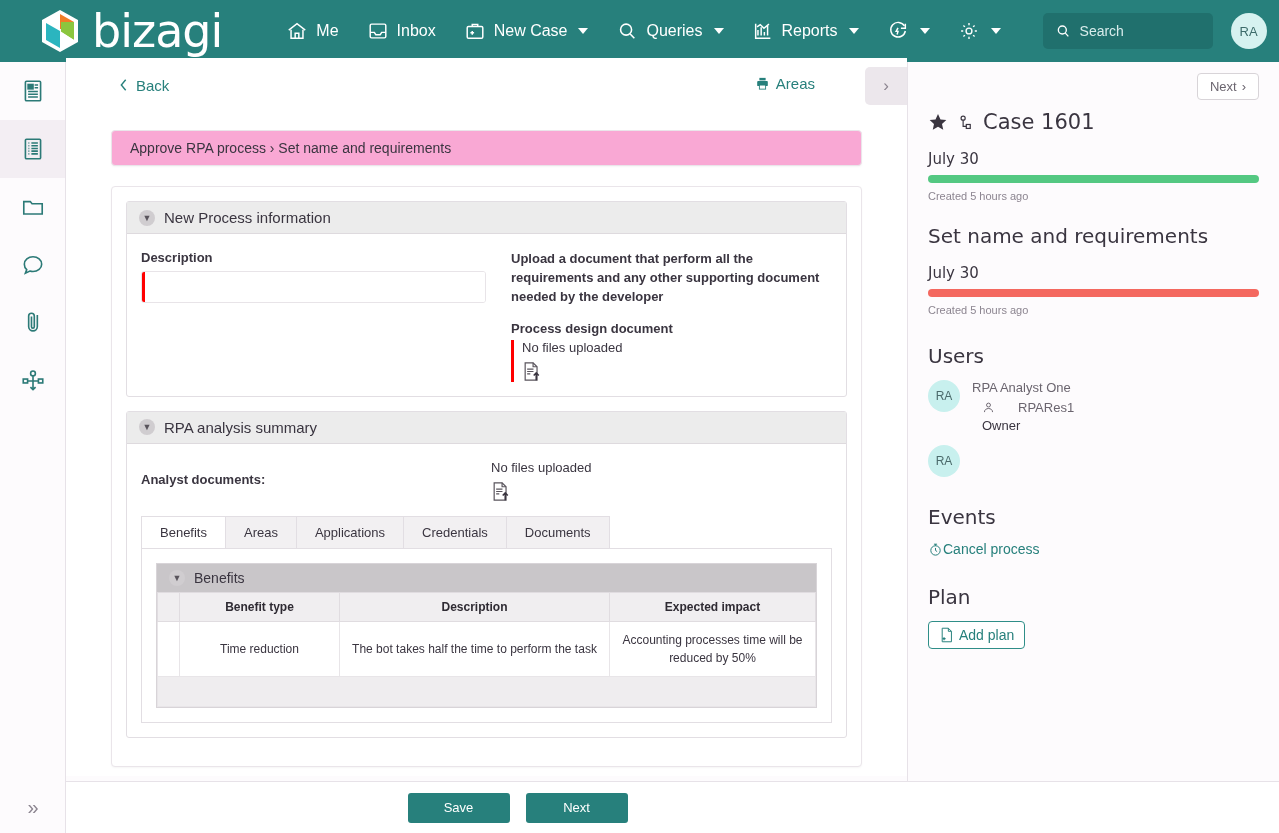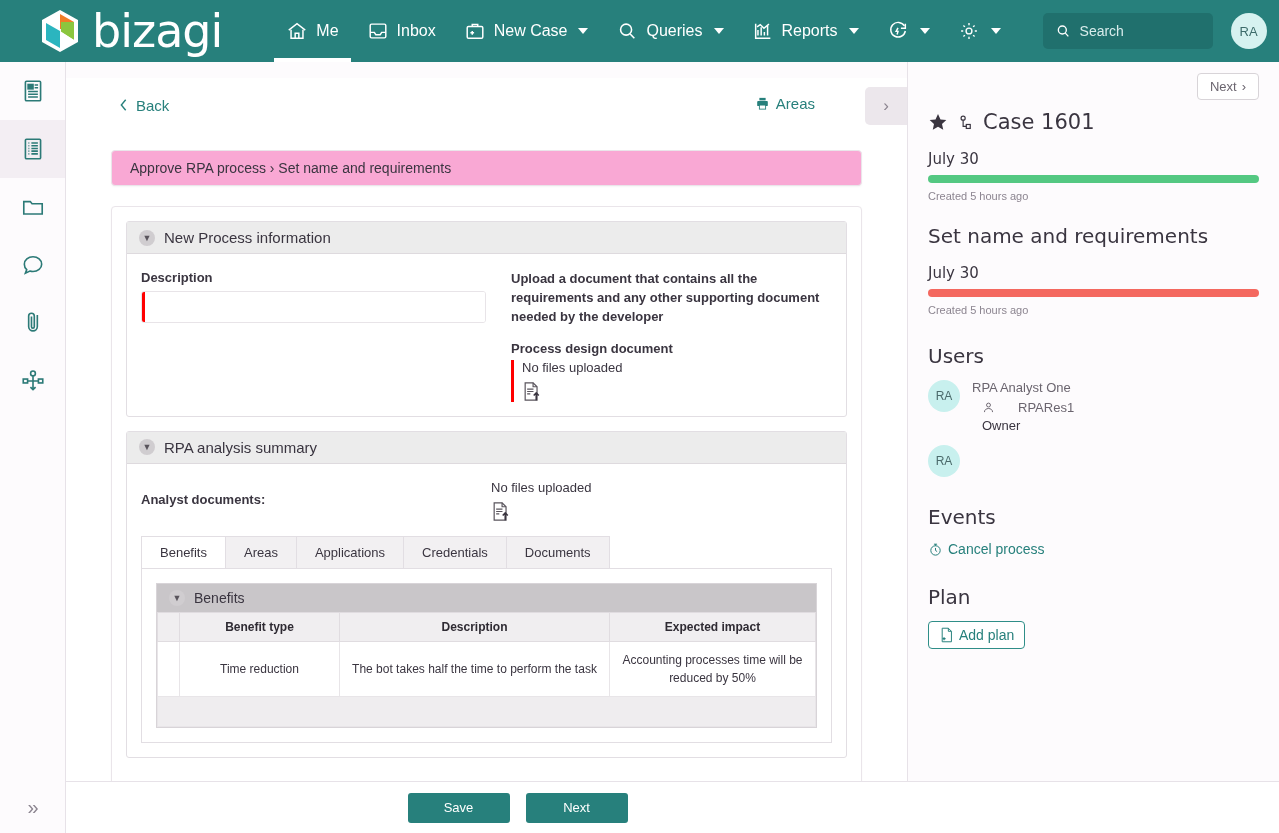--- a/index.html
+++ b/index.html
@@ -68,21 +68,21 @@
   }
   .rail-item.active { background:#f3eef3; }
   .rail-bottom {
     position:absolute; bottom:0; left:0; width:66px; height:52px;
     display:flex; align-items:center; justify-content:center;
     color:#8c8590; font-size:20px; cursor:pointer;
   }
 
   
   .center {
-    position:absolute; left:66px; top:78px; width:841px; height:718px;
+    position:absolute; left:66px; top:58px; width:841px; height:718px;
     background:#ffffff; overflow:hidden;
   }
   .center-top {
     height:54px; display:flex; align-items:center;
     padding:0 0 0 52px; position:relative;
   }
   .back-link {
     display:flex; align-items:center; gap:7px;
     color:#27807c; font-size:15px; cursor:pointer;
   }
@@ -209,21 +209,21 @@
   .user-row { display:flex; gap:12px; margin-top:12px; }
   .avatar-sm {
     width:32px; height:32px; border-radius:50%; background:#c8f0ee;
     color:#4b6a6b; font-size:12px;
     display:flex; align-items:center; justify-content:center; flex:none;
   }
   .user-name { font-size:13px; color:#6b656f; }
   .user-login { font-size:13px; color:#6b656f; display:flex; align-items:center; gap:23px; margin-top:5px; margin-left:10px;}
   .user-role { font-size:13px; color:#3a3540; margin-top:3px; margin-left:10px; }
   .event-link {
-    display:flex; align-items:center; gap:5px; margin-top:12px;
+    display:flex; align-items:center; margin-top:12px;
     color:#27807c; font-size:14px; cursor:pointer;
   }
   .plan-btn {
     margin-top:12px; border:1px solid #2f8e88; border-radius:4px;
     background:#ffffff; color:#27807c; font-size:14px;
     height:28px; padding:0 10px; display:inline-flex; align-items:center; gap:5px;
     cursor:pointer;
   }
 
   
@@ -444,21 +444,21 @@
           <div class="fields-col">
             <div>
               <div class="desc-label">Description</div>
               <div class="req-input wide">
                 <div class="req-bar"></div>
                 <input type="text" value="" style="">
               </div>
             </div>
           </div>
           <div class="upload-col">
-            <div class="upload-help">Upload a document that contains all the requirements and any other supporting document needed by the developer</div>
+            <div class="upload-help">Upload a document that perform all the requirements and any other supporting document needed by the developer</div>
             <div class="upload-title">Process design document</div>
             <div class="upload-box">
               <div class="req-bar"></div>
               <div class="upload-inner">
                 <div class="nofiles">No files uploaded</div>
                 <div class="upload-icon">
                   <svg width="19" height="21" viewBox="0 0 24 26" fill="none" stroke="#59545c" stroke-width="1.5">
                     <path d="M4 2 h10 l5 5 v17 H4 z"></path>
                       <path d="M14 2 v5 h5"></path>
                     <path d="M6.5 10 h8 M6.5 13 h8 M6.5 16 h4"></path>

